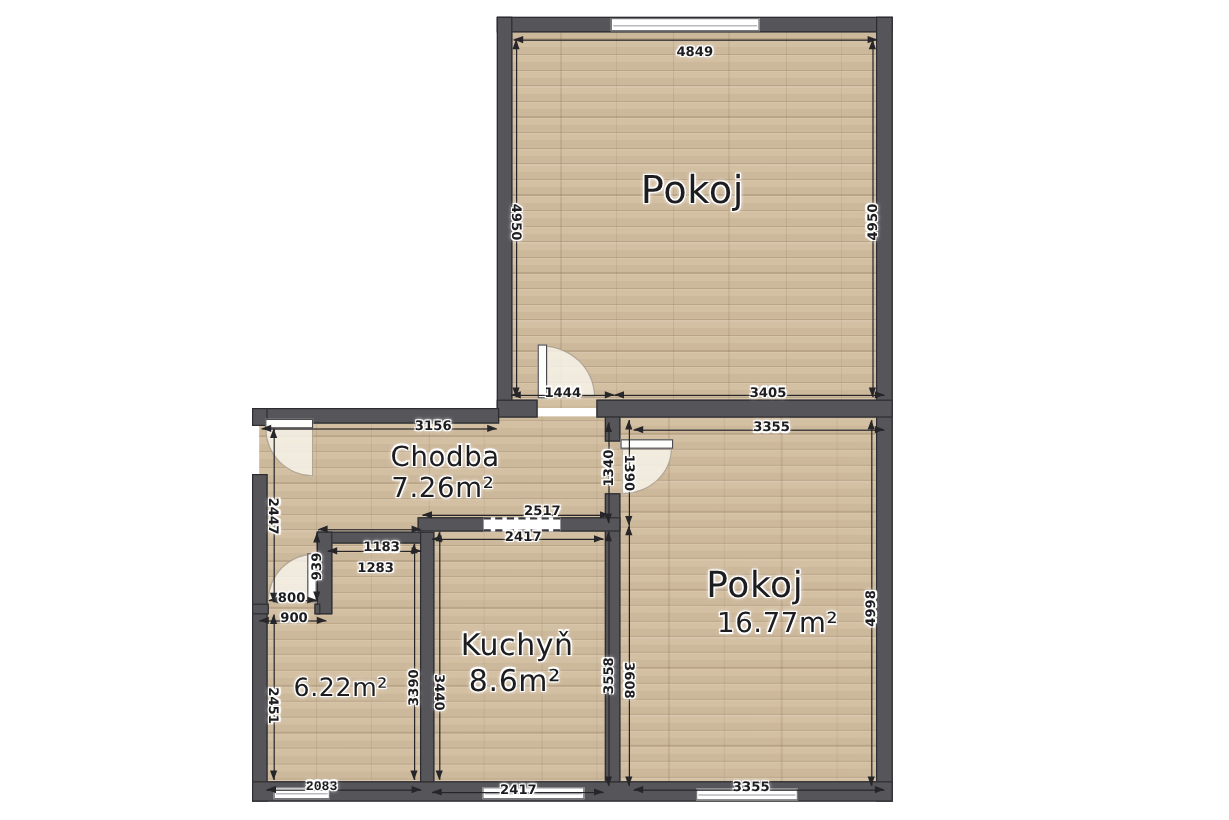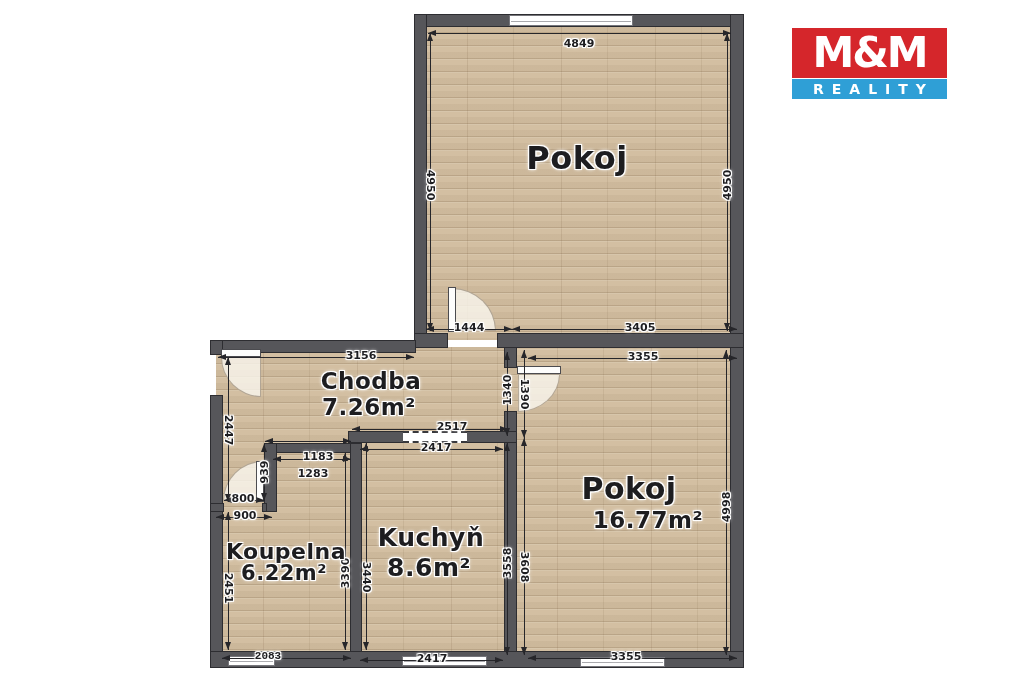--- a/index.html
+++ b/index.html
@@ -25,21 +25,21 @@
   .dline.v::before{content:"";position:absolute;top:0;left:-3px;width:0;height:0;
      border-left:3.5px solid transparent;border-right:3.5px solid transparent;border-bottom:8px solid #26262a;}
   .dline.v::after{content:"";position:absolute;bottom:0;left:-3px;width:0;height:0;
      border-left:3.5px solid transparent;border-right:3.5px solid transparent;border-top:8px solid #26262a;}
   .halo{color:#1d1d20;
     text-shadow:-1px -1px 0 #fff,1px -1px 0 #fff,-1px 1px 0 #fff,1px 1px 0 #fff,0 0 3px #fff,0 0 4px #fff;}
   .dim{position:absolute;font-size:11px;font-weight:bold;white-space:nowrap;
        transform:translate(-50%,-50%);letter-spacing:0;}
   .dim.vd{transform:translate(-50%,-50%) rotate(90deg);}
   .dim.vu{transform:translate(-50%,-50%) rotate(-90deg);}
-  .room{position:absolute;font-weight:bold;white-space:nowrap;transform:translate(-50%,-50%);
+  .room{position:absolute;font-weight:normal;white-space:nowrap;transform:translate(-50%,-50%);
         letter-spacing:.5px;}
   
   #logo{position:absolute;left:792px;top:28px;width:155px;}
   #logo .red{height:50px;background:#d5262b;display:flex;align-items:center;justify-content:center;
       color:#fff;font-weight:bold;font-size:42px;letter-spacing:-2px;line-height:1;}
   #logo .blue{margin-top:1px;height:20px;background:#2f9fd6;display:flex;align-items:center;justify-content:center;
       color:#fff;font-weight:bold;font-size:14px;letter-spacing:8px;text-indent:8px;line-height:1;}
 </style>
 </head>
 <body>
@@ -138,21 +138,16 @@
   <span class="dim halo" style="left:432px;top:658px;">2417</span>
   <span class="dim halo" style="left:626px;top:656px;">3355</span>
 
   <span class="room halo" style="left:577px;top:158px;font-size:32px;">Pokoj</span>
   <span class="room halo" style="left:629px;top:488px;font-size:30px;">Pokoj</span>
   <span class="room halo" style="left:648px;top:520px;font-size:23px;">16.77m²</span>
   <span class="room halo" style="left:371px;top:381px;font-size:23px;">Chodba</span>
   <span class="room halo" style="left:369px;top:407px;font-size:23px;">7.26m²</span>
   <span class="room halo" style="left:431px;top:537px;font-size:25px;">Kuchyň</span>
   <span class="room halo" style="left:429px;top:567px;font-size:25px;">8.6m²</span>
-  <span class="room halo" style="left:286px;top:551px;font-size:22px;">Koupelna</span>
   <span class="room halo" style="left:284px;top:573px;font-size:21px;">6.22m²</span>
 
-  <div id="logo">
-    <div class="red">M&amp;M</div>
-    <div class="blue">REALITY</div>
-  </div>
 
 </div>
 
 </body></html>

